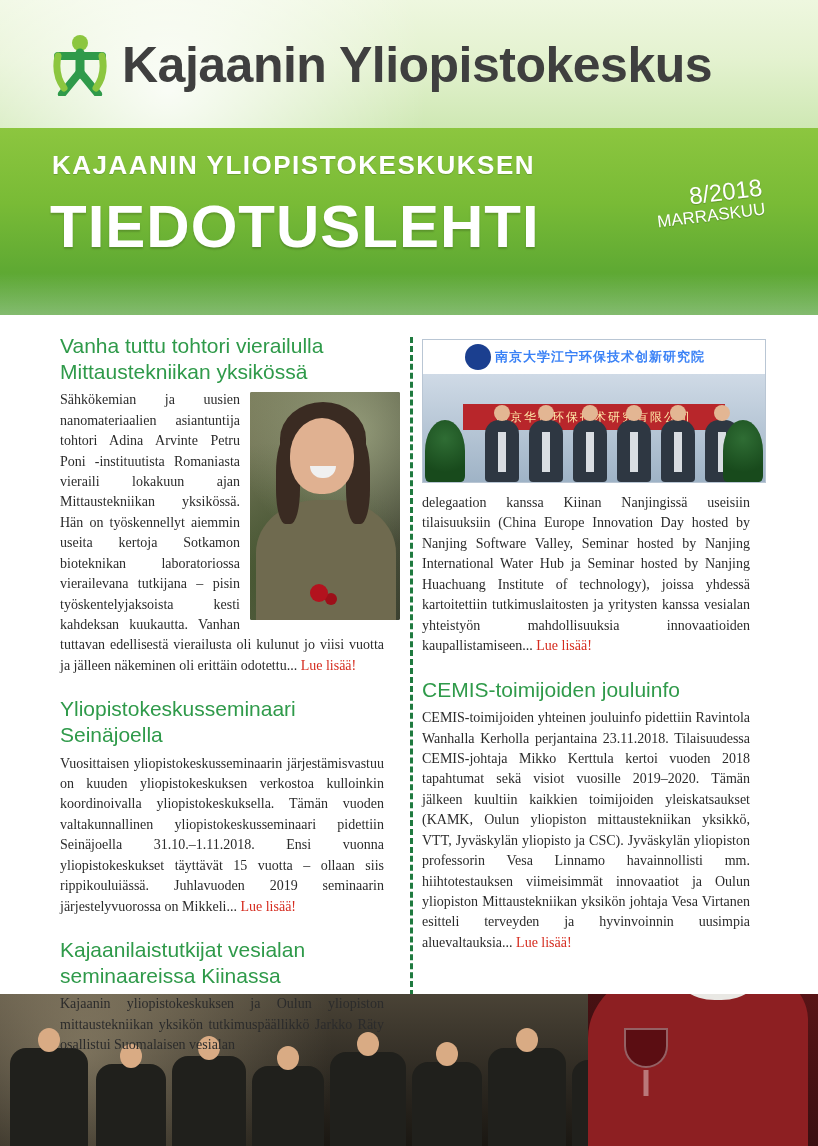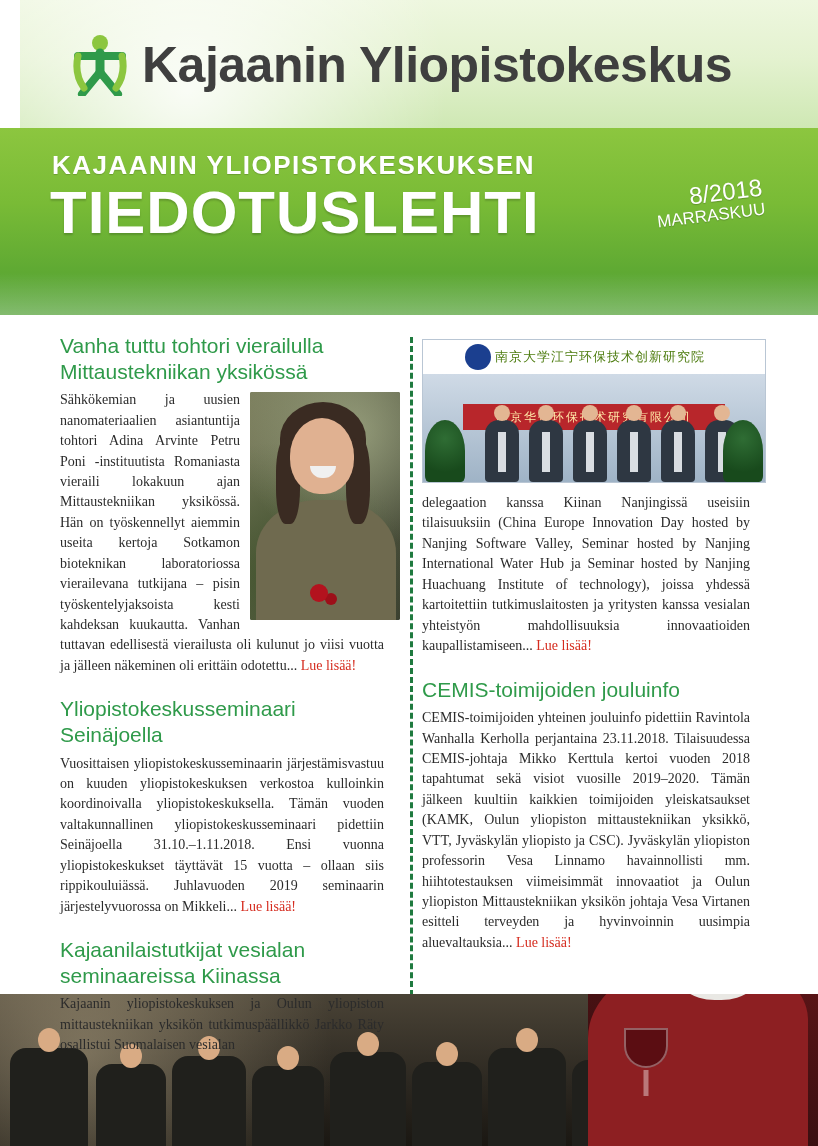--- a/index.html
+++ b/index.html
@@ -12,21 +12,20 @@
     overflow: hidden;
     position: relative;
   }
 
   
   .masthead {
     position: relative;
     height: 128px;
     background: linear-gradient(180deg, #eef7df 0%, #e4f2d0 45%, #cfe8b4 100%);
     overflow: hidden;
-    margin-left: 20px;
   }
   .masthead-swoosh {
     position: absolute;
     left: -40px; top: -110px;
     width: 520px; height: 330px;
     border-radius: 50%;
     background: radial-gradient(circle at 40% 60%, rgba(255,255,255,.85), rgba(255,255,255,0) 70%);
   }
   .logo-row {
     position: absolute;
@@ -59,21 +58,21 @@
     position: absolute;
     left: 52px; top: 22px;
     font-size: 26px;
     font-weight: bold;
     letter-spacing: 1.5px;
     color: #ffffff;
     text-shadow: 0 1px 1px rgba(0,0,0,.18);
   }
   .subhead-line2 {
     position: absolute;
-    left: 50px; top: 50px;
+    left: 50px; top: 64px;
     font-size: 60px;
     font-weight: bold;
     letter-spacing: 1px;
     color: #ffffff;
     text-shadow: 0 2px 2px rgba(0,0,0,.18);
   }
   .issue-num {
     position: absolute;
     right: 56px; top: 50px;
     font-size: 24px;
@@ -212,21 +211,21 @@
     overflow: hidden;
     background: linear-gradient(180deg, #e8eef4 0%, #dce6ef 100%);
   }
   .gp-banner {
     position: absolute; left: 0; right: 0; top: 0;
     height: 34px;
     background: #ffffff;
     display: flex; align-items: center; gap: 7px;
     padding-left: 72px;
   }
-  .gp-banner .cn-big { font-size: 13px; color: #4d7c0f; letter-spacing: 1px; font-weight: normal; }
+  .gp-banner .cn-big { font-size: 13px; color: #3b82f6; letter-spacing: 1px; font-weight: bold; }
   .gp-seal {
     position: absolute; left: 42px; top: 4px;
     width: 26px; height: 26px; border-radius: 50%;
     background: #1b3f8f;
   }
   .gp-red {
     position: absolute; left: 40px; right: 40px; top: 64px;
     height: 26px;
     background: #b8262b;
     color: #ffe9a8;

